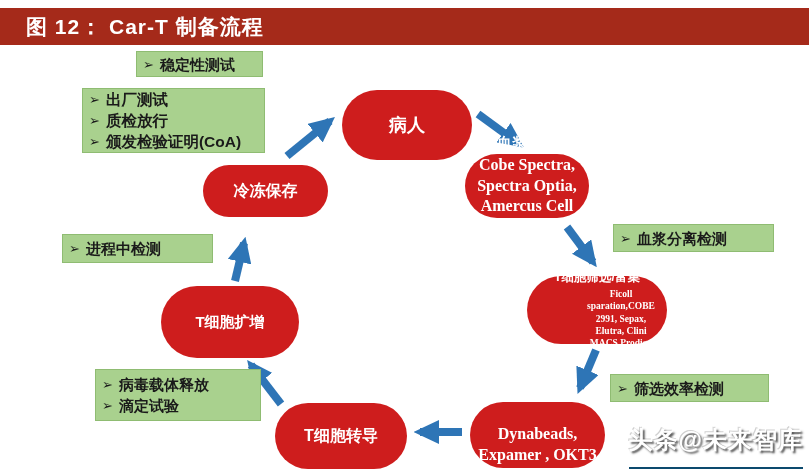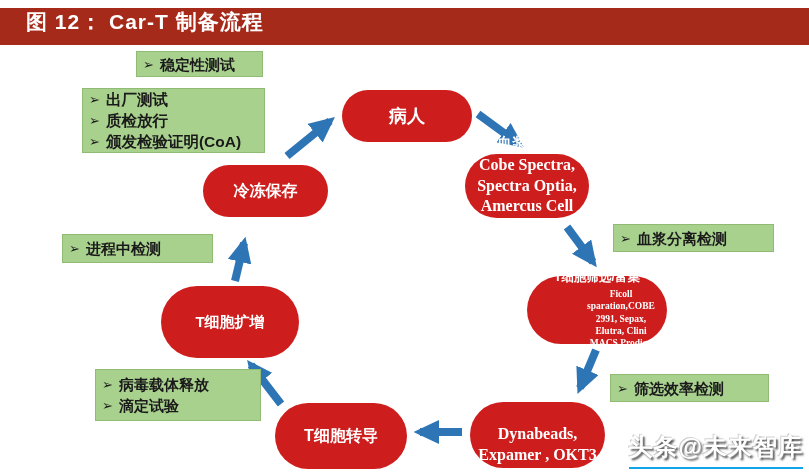--- a/index.html
+++ b/index.html
@@ -9,42 +9,42 @@
     --green-bg:#A9D18E;
     --note-text:#1a1a1a;
   }
   html,body{margin:0;padding:0;background:#fff;}
   body{font-family:"Liberation Sans","DejaVu Sans",sans-serif;}
   .canvas{position:relative;width:809px;height:475px;background:#fff;overflow:hidden;}
 
   .titlebar{
     position:absolute;left:0;top:8px;width:809px;height:37px;
     background:var(--title-bg);
-    display:flex;align-items:flex-start;
+    display:flex;align-items:center;
     padding-left:26px;box-sizing:border-box;
   }
   .titlebar span{
     color:#ffffff;font-size:21px;font-weight:bold;letter-spacing:1px;
   }
 
   svg.arrows{position:absolute;left:0;top:0;width:809px;height:475px;pointer-events:none;}
   svg.arrows line{stroke:var(--arrow-blue);stroke-width:8;}
   svg.arrows .ah{fill:var(--arrow-blue);}
 
   .node{
     position:absolute;background:var(--node-red);border-radius:36px;
     display:flex;flex-direction:column;align-items:center;justify-content:center;
     box-sizing:border-box;padding:4px 8px;text-align:center;
   }
   .node .node-label{color:#fff;font-weight:bold;font-size:16px;line-height:1.25;}
   .node .node-sub{
     color:#fff;font-weight:bold;font-size:16px;line-height:1.3;
     font-family:"Liberation Serif","DejaVu Serif",serif;margin-top:2px;
   }
-  .node.patient{left:342px;top:90px;width:130px;height:52px;}
+  .node.patient{left:342px;top:90px;width:130px;height:70px;}
   .node.patient .node-label{font-size:18px;}
   .node.plasma{left:465px;top:154px;width:124px;height:64px;}
   .node.plasma .node-label{font-size:15px;}
   .node.selection{left:527px;top:276px;width:140px;height:68px;}
   .node.selection .node-label{font-size:12.5px;}
   .node.selection .node-sub{font-size:9.5px;margin-left:48px;}
   .node.activation{left:470px;top:402px;width:135px;height:66px;gap:20px;}
   .node.activation .node-label{font-size:15px;}
   .node.transduction{left:275px;top:403px;width:132px;height:66px;justify-content:center;}
   .node.expansion{left:161px;top:286px;width:138px;height:72px;gap:24px;}
@@ -68,21 +68,21 @@
   .note.release .note-line{font-size:15.5px;}
   .note.plasma-test{left:613px;top:224px;width:161px;height:28px;}
   .note.screen-test{left:610px;top:374px;width:159px;height:28px;}
   .note.inprocess{left:62px;top:234px;width:151px;height:29px;}
   .note.vector{left:95px;top:369px;width:166px;height:52px;}
 
   .watermark{
     position:absolute;right:6px;bottom:6px;
     font-size:24px;font-weight:bold;color:#ffffff;
     text-shadow:2px 2px 2px rgba(60,60,60,0.85),-1px -1px 0 rgba(120,120,120,0.35);
-    border-bottom:2px solid #0ea5e9;padding-bottom:4px;letter-spacing:1px;
+    border-bottom:2px solid #0c4a6e;padding-bottom:11px;letter-spacing:1px;
   }
 </style>
 </head>
 <body>
 
 <div class="canvas">
 
   <header class="titlebar">
     <span>图 12： Car-T 制备流程</span>
   </header>

